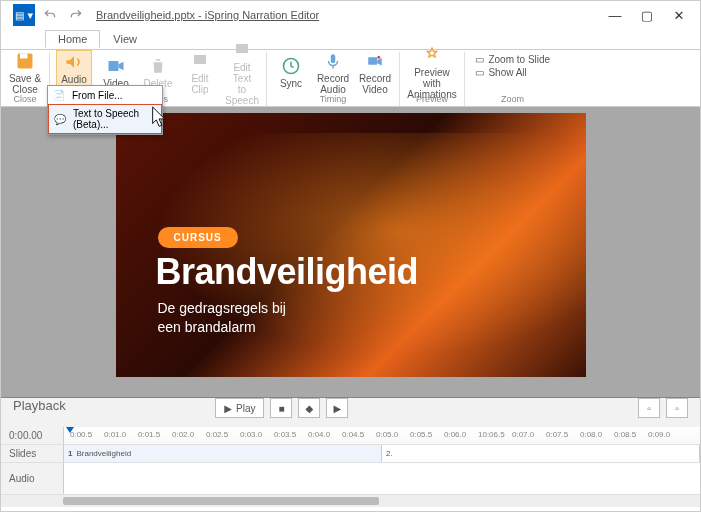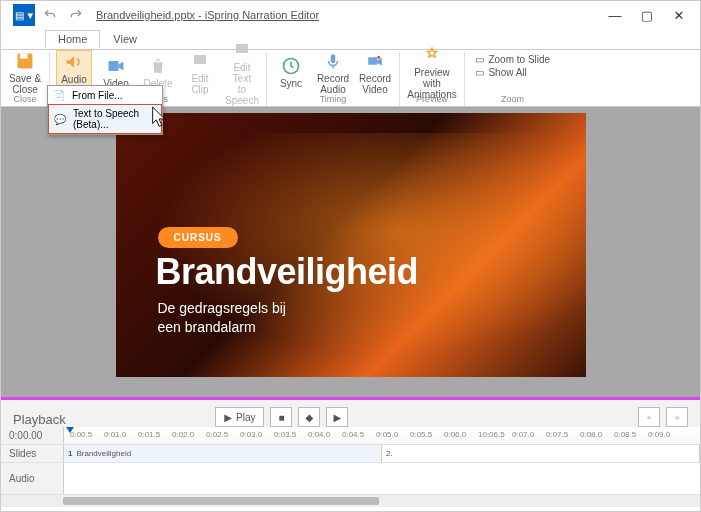--- a/index.html
+++ b/index.html
@@ -33,21 +33,21 @@
 .dd-icon { width: 12px; height: 12px; display: flex; align-items: center; justify-content: center; }
 .cursor { position: absolute; top: 104px; left: 148px; z-index: 11; }
 
 .stage { background: #a8a8a8; height: 290px; display: flex; align-items: flex-start; justify-content: center; padding-top: 6px; }
 .slide { width: 470px; height: 264px; background: linear-gradient(135deg, #5a1205 0%, #2b0a04 45%, #e7631a 70%, #3a1206 100%); position: relative; color: #fff; overflow: hidden; }
 .silhouette { position: absolute; top: 20px; left: 0; right: 0; bottom: 0; background: radial-gradient(ellipse at 60% 40%, rgba(255,140,30,.6), transparent 60%); }
 .slide .badge { position: absolute; top: 114px; left: 42px; background: #ff8a1f; border-radius: 14px; padding: 5px 16px; font-size: 10px; font-weight: 600; letter-spacing: 1px; text-align: right; }
 .slide h1 { position: absolute; top: 138px; left: 40px; font-size: 36px; font-weight: 600; letter-spacing: -0.5px; }
 .slide p { position: absolute; top: 186px; left: 42px; font-size: 14px; line-height: 1.35; font-weight: 300; }
 
-.playback-bar { height: 30px; display: flex; align-items: flex-end; padding: 0 12px; background: #f2f2f2; border-top: 3px solid #d946ef; }
+.playback-bar { height: 30px; display: flex; align-items: flex-start; padding: 0 12px; background: #f2f2f2; border-top: 1px solid #d946ef; }
 .playback-label { font-size: 13px; color: #666; }
 .pb-controls { margin-left: auto; margin-right: auto; display: flex; gap: 6px; align-items: center; transform: translateX(-70px); }
 .pb-btn { border: 1px solid #bbb; background: #fff; height: 20px; min-width: 22px; padding: 0 8px; font-size: 10px; display: flex; align-items: center; justify-content: center; color: #555; }
 .pb-btn.icon { min-width: 22px; padding: 0; }
 .pb-right { display: flex; gap: 6px; }
 
 .timeline { background: #f2f2f2; font-size: 9px; color: #666; }
 .tl-row { display: flex; align-items: center; height: 18px; border-bottom: 1px solid #e0e0e0; }
 .tl-label { width: 62px; padding-left: 8px; font-size: 10px; }
 .tl-content { flex: 1; position: relative; height: 100%; background: #fff; border-left: 1px solid #ccc; overflow: hidden; }

